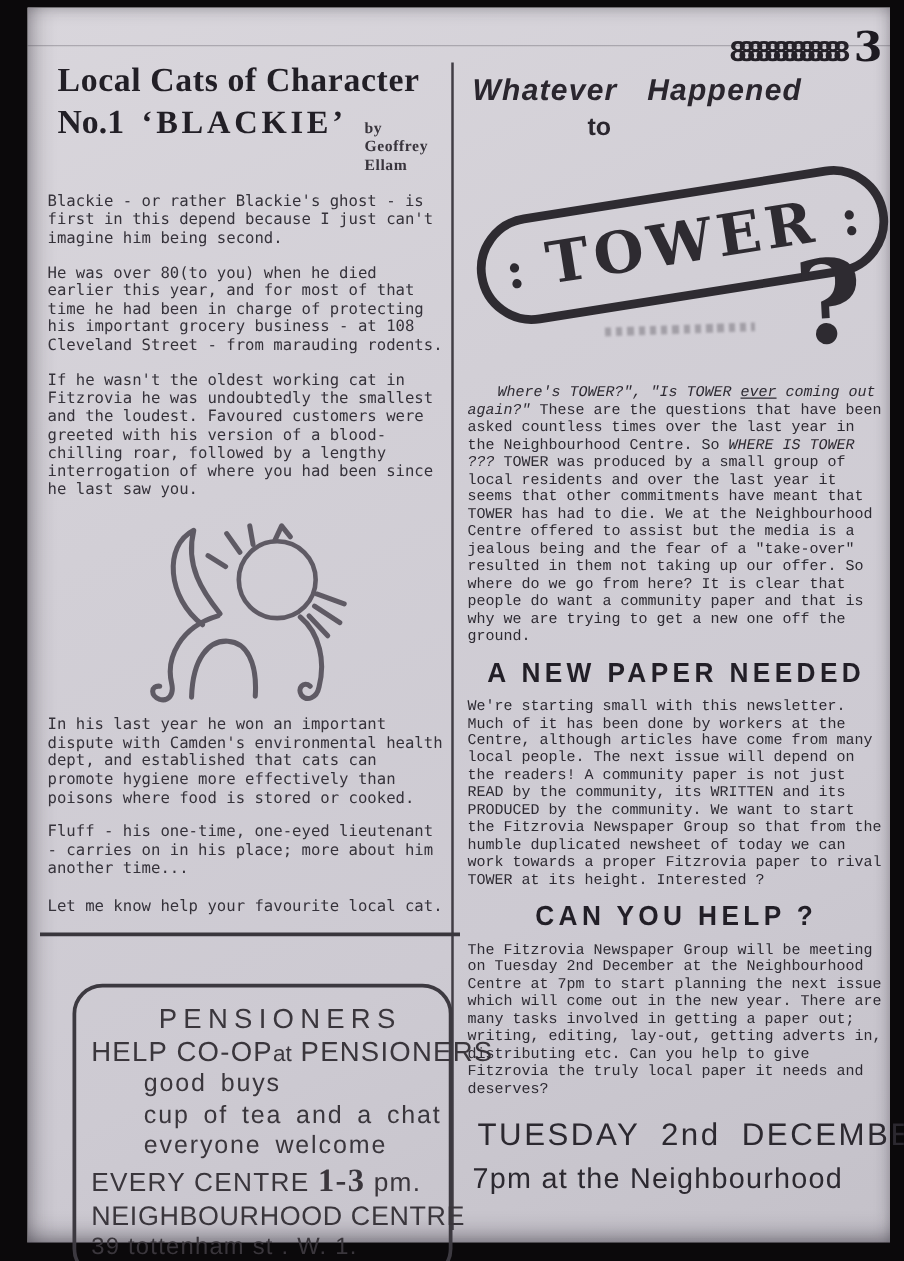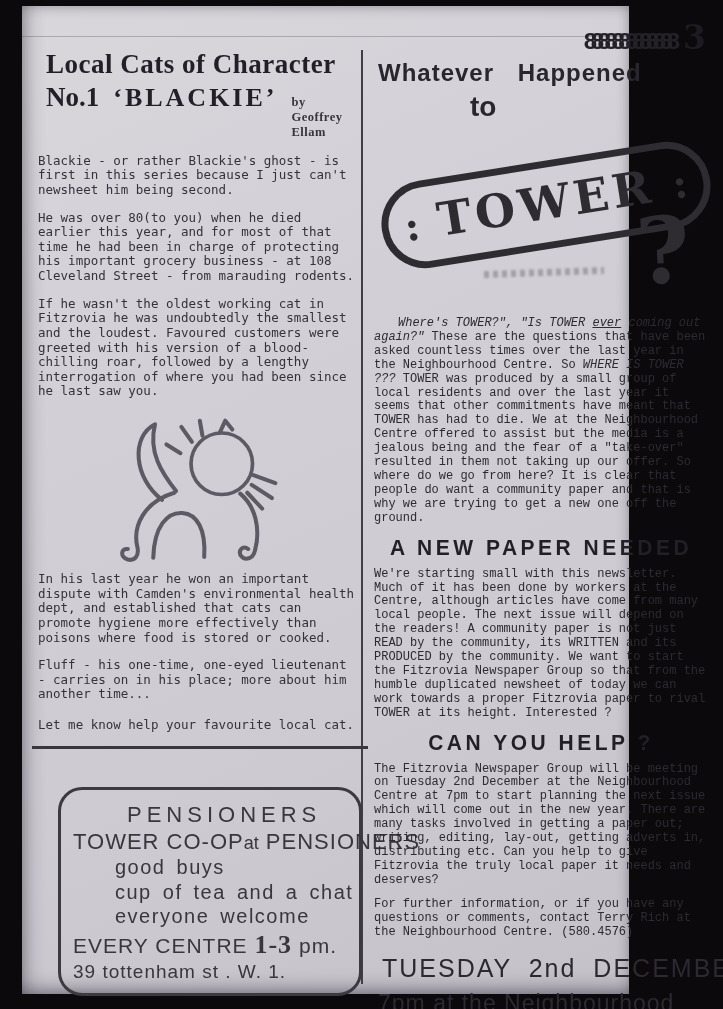--- a/index.html
+++ b/index.html
@@ -3,21 +3,21 @@
 <meta charset="utf-8">
 <style>
   html,body{margin:0;padding:0;}
   body{
     width:723px;height:1009px;position:relative;overflow:hidden;
     background:#0b090b;
     font-family:"Liberation Sans", sans-serif;
   }
   
   .paper{
-    position:absolute;left:22px;top:6px;width:607px;height:988px;
+    position:absolute;left:22px;top:6px;width:690px;height:988px;
     background:linear-gradient(155deg,#d9d6dc 0%,#d2cfd6 35%,#cdcad2 70%,#c4c1c9 100%);
     box-shadow:inset 16px 0 20px -14px rgba(40,35,45,.45),
                inset -8px 0 14px -10px rgba(40,35,45,.35),
                inset 0 -14px 18px -10px rgba(40,35,45,.5),
                inset 0 10px 14px -10px rgba(40,35,45,.30);
   }
   .fold-line{position:absolute;left:0;top:30px;width:100%;height:1px;background:rgba(70,65,75,.30);}
   .divider-v{position:absolute;left:339px;top:44px;width:2px;height:934px;background:#413e45;}
 
   
@@ -49,22 +49,22 @@
   .ad-7{font-size:21.5px;letter-spacing:.5px;}
   .ad-8{font-size:19px;letter-spacing:1px;}
 
   
   .deco-row{text-align:right;margin:8px 2px 0 0;white-space:nowrap;}
   .deco-eights{font-family:Liberation Mono, monospace;font-size:24px;font-weight:bold;
     letter-spacing:-7.5px;color:#242128;}
   .page-num{font-family:"DejaVu Serif", serif;font-size:33px;font-weight:bold;color:#1d1a21;
     margin-left:10px;}
   .wh-1{font-size:24px;font-weight:bold;color:#2a262e;letter-spacing:1px;word-spacing:16px;
-    margin:2px 0 0 4px;}
-  .wh-2{font-size:28px;font-weight:bold;color:#2a262e;margin:4px 0 0 96px;}
+    margin:2px 0 0 4px;font-style:italic;}
+  .wh-2{font-size:20px;font-weight:bold;color:#2a262e;margin:4px 0 0 96px;}
 
   .tower-wrap{position:relative;height:168px;margin-top:10px;}
   .tower-pill{position:absolute;left:6px;top:28px;width:286px;height:74px;
     border:7px solid #2e2b31;border-radius:48px;transform:rotate(-9deg);
     display:flex;align-items:center;justify-content:space-between;padding:0 16px;
     color:#2e2b31;}
   .tower-colon{font-family:"DejaVu Serif", serif;font-size:40px;font-weight:bold;line-height:0;}
   .tower-word{font-family:"DejaVu Serif", serif;font-size:46px;font-weight:bold;letter-spacing:4px;
     transform:translateY(-2px);}
   .tower-q{position:absolute;right:18px;top:72px;font-family:"DejaVu Serif", serif;
@@ -93,21 +93,21 @@
   <div class="divider-v"></div>
 
   <div class="col-left">
     <div class="cat-title">Local Cats of Character</div>
     <div class="cat-title-row2">
       <span>No.1</span>
       <span class="cat-name">‘BLACKIE’</span>
       <span class="byline">by Geoffrey Ellam</span>
     </div>
 
-    <p class="mono-l">Blackie - or rather Blackie's ghost - is first in this series because I just can't newsheet him being second.</p>
+    <p class="mono-l">Blackie - or rather Blackie's ghost - is first in this depend because I just can't imagine him being second.</p>
     <p class="mono-l">He was over 80(to you) when he died earlier this year, and for most of that time he had been in charge of protecting his important grocery business - at 108 Cleveland Street - from marauding rodents.</p>
     <p class="mono-l">If he wasn't the oldest working cat in Fitzrovia he was undoubtedly the smallest and the loudest.  Favoured customers were greeted with his version of a blood-chilling roar, followed by a lengthy interrogation of where you had been since he last saw you.</p>
 
     <svg class="cat-art" width="188" height="158" viewBox="0 0 214 176">
       <g fill="none" stroke="#4f4b55" stroke-width="4.6" stroke-linecap="round" stroke-linejoin="round" opacity="0.88">
         <path d="M82,98 C50,74 46,26 74,12 C66,44 82,68 98,88"></path>
         <circle cx="150" cy="57" r="35" stroke-width="4.2"></circle>
         <path d="M148,21 l6,-13 l8,10"></path>
         <path d="M116,32 L104,15"></path>
         <path d="M128,25 L125,8"></path>
@@ -123,31 +123,32 @@
 
     <p class="mono-l">In his last year he won an important dispute with Camden's environmental health dept, and established that cats can promote hygiene more effectively than poisons where food is stored or cooked.</p>
     <p class="mono-l">Fluff - his one-time, one-eyed lieutenant - carries on in his place; more about him another time...</p>
     <p class="mono-l signoff">Let me know help your favourite local cat.</p>
 
     <hr class="rule-h">
 
     <div class="advert">
       <div class="ad-line ad-1">PENSIONERS</div>
       <div class="ad-line ad-2">
-        <span>TOWER CO-OP</span><span class="small-at">at</span>
+        <span>HELP CO-OP</span><span class="small-at">at</span>
         <span>PENSIONERS</span>
       </div>
       <div class="ad-line ad-3">good buys</div>
       <div class="ad-line ad-4">cup of tea and a chat</div>
       <div class="ad-line ad-5">everyone welcome</div>
       <div class="ad-line ad-6">
         <span>EVERY CENTRE</span>
         <span class="big-time">1-3</span>
         <span>pm.</span>
       </div>
+      <div class="ad-line ad-7">NEIGHBOURHOOD CENTRE</div>
       <div class="ad-line ad-8">39 tottenham st . W. 1.</div>
     </div>
   </div>
 
   <div class="col-right">
     <div class="deco-row">
       <span class="deco-eights">8888888888888</span><span class="page-num">3</span>
     </div>
 
     <div class="wh-1">Whatever Happened</div>
@@ -163,21 +164,20 @@
       <div class="logo-smudge"></div>
     </div>
 
     <p class="mono-r intro"><span class="it">Where's TOWER?", "Is TOWER </span><span class="it-u">ever</span><span class="it"> coming out again?"</span><span>  These are the questions that have been asked countless times over the last year in the Neighbourhood Centre. So </span><span class="it">WHERE IS TOWER ???</span><span>  TOWER was produced by a small group of local residents and over the last year it seems that other commitments have meant that TOWER has had to die. We at the Neighbourhood Centre offered to assist but the media is a jealous being and the fear of a "take-over" resulted in them not taking up our offer. So where do we go from here? It is clear that people do want a community paper and that is why we are trying to get a new one off the ground.</span></p>
 
     <div class="r-heading">A NEW PAPER NEEDED</div>
     <p class="mono-r">We're starting small with this newsletter. Much of it has been done by workers at the Centre, although articles have come from many local people. The next issue will depend on the readers! A community paper is not just READ by the community, its WRITTEN and its PRODUCED by the community. We want to start the Fitzrovia Newspaper Group so that from the humble duplicated newsheet of today we can work towards a proper Fitzrovia paper to rival TOWER at its height.  Interested ?</p>
 
     <div class="r-heading">CAN YOU HELP ?</div>
     <p class="mono-r">The Fitzrovia Newspaper Group will be meeting on Tuesday 2nd December at the Neighbourhood Centre at 7pm to start planning the next issue which will come out in the new year. There are many tasks involved in getting a paper out; writing, editing, lay-out, getting adverts in, distributing etc. Can you help to give Fitzrovia the truly local paper it needs and deserves?</p>
-    <p class="mono-r">For further information, or if you have any questions or comments, contact Terry Rich at the Neighbourhood Centre. (580.4576)</p>
 
     <div class="footer-block">
       <div class="ft-1">TUESDAY 2nd DECEMBER</div>
       <div class="ft-2">7pm at the Neighbourhood</div>
 
     </div>
   </div>
 </div>
 
 </body></html>

